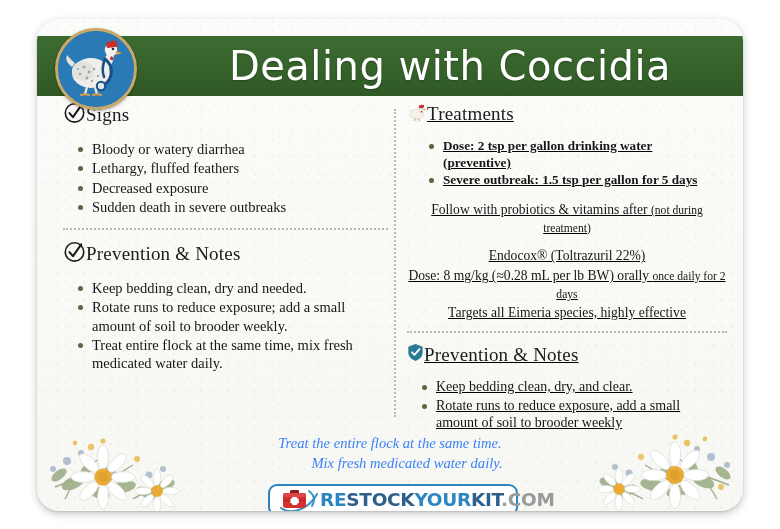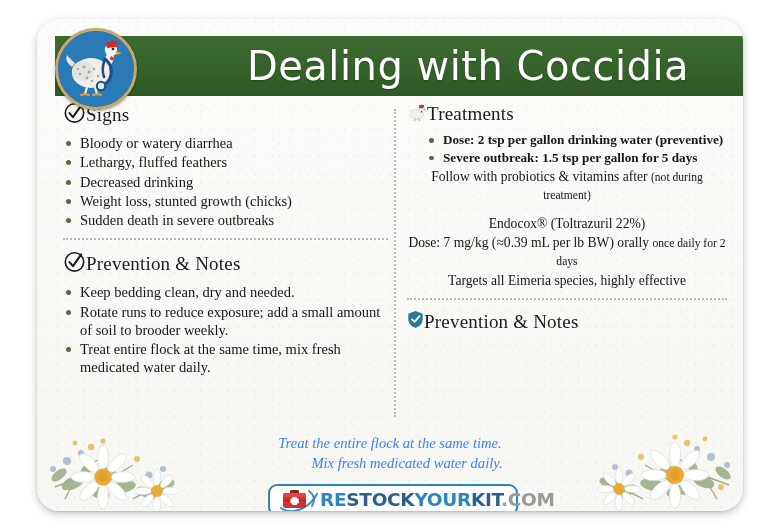--- a/index.html
+++ b/index.html
@@ -26,21 +26,21 @@
       radial-gradient(circle at 85% 14%, rgba(0,0,0,.018) 0 1px, transparent 1.4px),
       linear-gradient(180deg,#fcfcfa 0%,#f7f7f3 100%);
     background-size:9px 9px, 13px 13px, 17px 17px, 100% 100%;
     pointer-events:none;
   }
 
   
   .banner{
     position:absolute;left:0;top:17px;width:706px;height:60px;
     background:linear-gradient(180deg,#3c6b30 0%,#36622b 55%,#2f5825 100%);
-    display:flex;align-items:center;justify-content:center;margin-left:18px;
+    display:flex;align-items:center;justify-content:center;
   }
   .banner-title{
     font-family:"DejaVu Sans","Liberation Sans",sans-serif;
     font-size:40px;font-weight:400;color:#ffffff;letter-spacing:.5px;
     padding-left:120px;line-height:1;
     text-shadow:0 1px 2px rgba(0,0,0,.25);
   }
 
   
   .badge{
@@ -53,32 +53,32 @@
   }
   .badge svg{display:block;width:100%;height:100%;}
 
   
   .cols{position:absolute;left:0;top:82px;width:706px;height:330px;}
   .divider{
     position:absolute;left:357px;top:8px;width:0;height:308px;
     border-left:2px dotted #b9b9b1;
   }
   .col-left{position:absolute;left:26px;top:0;width:325px;}
-  .col-right{position:absolute;left:370px;top:0;width:320px;}
+  .col-right{position:absolute;left:370px;top:0;width:320px;text-decoration:underline;}
 
   
   .sec-head{display:flex;align-items:center;gap:0;margin:0 0 6px 0;}
   .sec-head .sec-title{
     font-family:"Liberation Serif",serif;
     font-size:19px;color:#1b1b1b;letter-spacing:.2px;line-height:1;
   }
   .ico{flex:0 0 auto;display:block;}
 
   
-  ul.blist{list-style:none;margin:0;padding:0;}
+  ul.blist{list-style:none;margin:12px;padding:0;}
   ul.blist>li{
     position:relative;padding-left:17px;margin:0 0 1px 0;
     font-size:14.5px;color:#161616;line-height:1.26;
   }
   ul.blist>li::before{
     content:"";position:absolute;left:3px;top:7px;
     width:5px;height:5px;border-radius:50%;background:#5d6640;
   }
   ul.blist.indent{margin-left:19px;}
   ul.blist.indent>li{font-size:13.2px;font-weight:bold;}
@@ -196,22 +196,21 @@
               <circle cx="12" cy="12.5" r="9.6" fill="none" stroke="#1b1b1b" stroke-width="1.7"></circle>
               <path d="M6.8 12.6 l3.6 4.2 L19 4.6" fill="none" stroke="#1b1b1b" stroke-width="2.2" stroke-linecap="round" stroke-linejoin="round"></path>
             </svg>
           </span>
           <span class="sec-title">Signs</span>
         </div>
 
         <ul class="blist">
           <li>Bloody or watery diarrhea</li>
           <li>Lethargy, fluffed feathers</li>
-          <li>Decreased drinking</li>
-          <li>Weight loss, stunted growth (chicks)</li>
+          <li>Decreased exposure</li>
           <li>Sudden death in severe outbreaks</li>
         </ul>
 
         <div class="dotted-rule"></div>
 
         <div class="sec-head">
           <span class="ico">
             <svg width="23" height="23" viewBox="0 0 24 24">
               <circle cx="12" cy="12.5" r="9.6" fill="none" stroke="#1b1b1b" stroke-width="1.7"></circle>
               <path d="M6.8 12.6 l3.6 4.2 L19 4.6" fill="none" stroke="#1b1b1b" stroke-width="2.2" stroke-linecap="round" stroke-linejoin="round"></path>
@@ -253,39 +252,43 @@
 
         <div class="cline">
           <span>Follow with probiotics &amp; vitamins after </span><span class="sm">(not during treatment)</span>
         </div>
 
         <div class="hsp-sm"></div>
 
         <div class="cline">Endocox® (Toltrazuril 22%)</div>
 
         <div class="cline">
-          <span>Dose: 7 mg/kg (≈0.39 mL per lb BW) orally </span><span class="sm">once daily for 2 days</span>
+          <span>Dose: 8 mg/kg (≈0.28 mL per lb BW) orally </span><span class="sm">once daily for 2 days</span>
         </div>
 
 
 
         <div class="cline">Targets all Eimeria species, highly effective</div>
 
         <div class="dotted-rule"></div>
 
         <div class="sec-head">
           <span class="ico">
             <svg width="17" height="19" viewBox="0 0 18 20">
               <path d="M9 1 L16.6 4 V9.6 C16.6 14.4 13.2 17.6 9 19 C4.8 17.6 1.4 14.4 1.4 9.6 V4 Z" fill="#2b7a93"></path>
               <path d="M5.3 9.8 l2.6 2.8 L13.2 6.4" fill="none" stroke="#ffffff" stroke-width="1.9" stroke-linecap="round" stroke-linejoin="round"></path>
             </svg>
           </span>
           <span class="sec-title">Prevention &amp; Notes</span>
         </div>
 
+        <ul class="blist rt">
+          <li>Keep bedding clean, dry, and clear.</li>
+          <li>Rotate runs to reduce exposure, add a small amount of soil to brooder weekly</li>
+        </ul>
       </div>
     </div>
 
     <div class="floral left">
       <svg viewBox="0 0 176 108" width="176" height="108" xmlns="http://www.w3.org/2000/svg">
         <g opacity=".95">
 
           <g stroke="#8a9a74" stroke-width="1.4" fill="none" opacity=".85">
             <path d="M28 96 Q40 70 62 56"></path>
               <path d="M58 92 Q74 74 96 62"></path>

